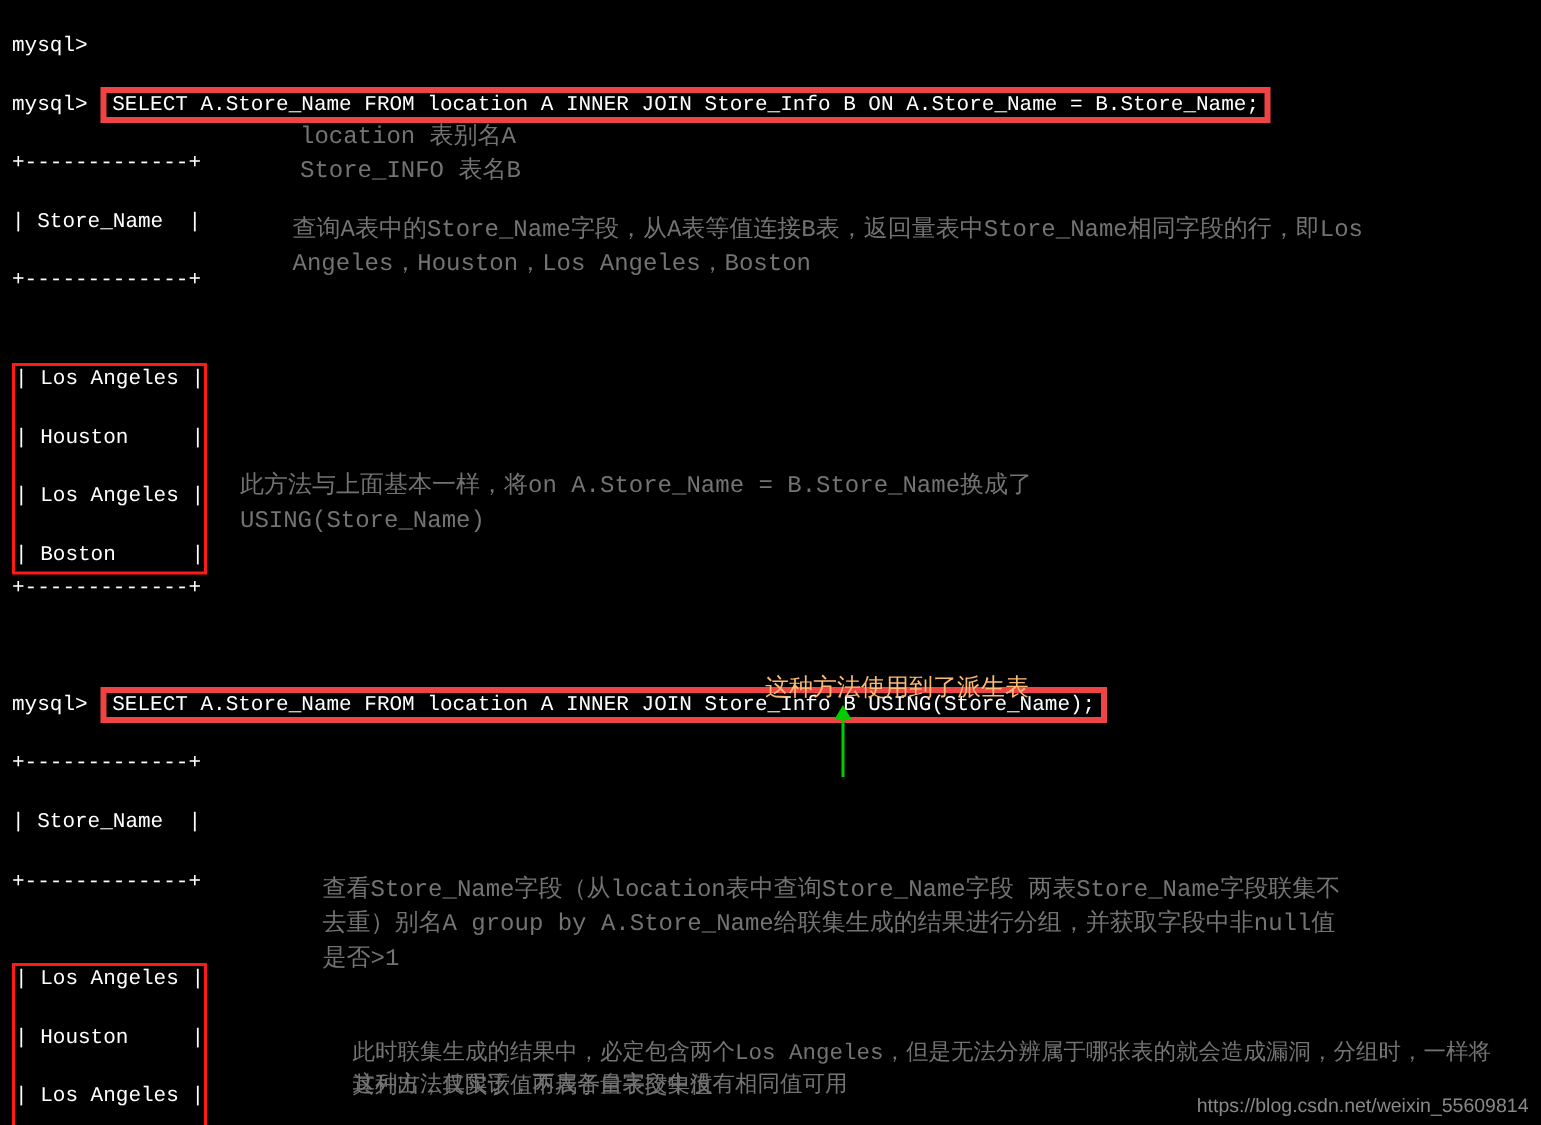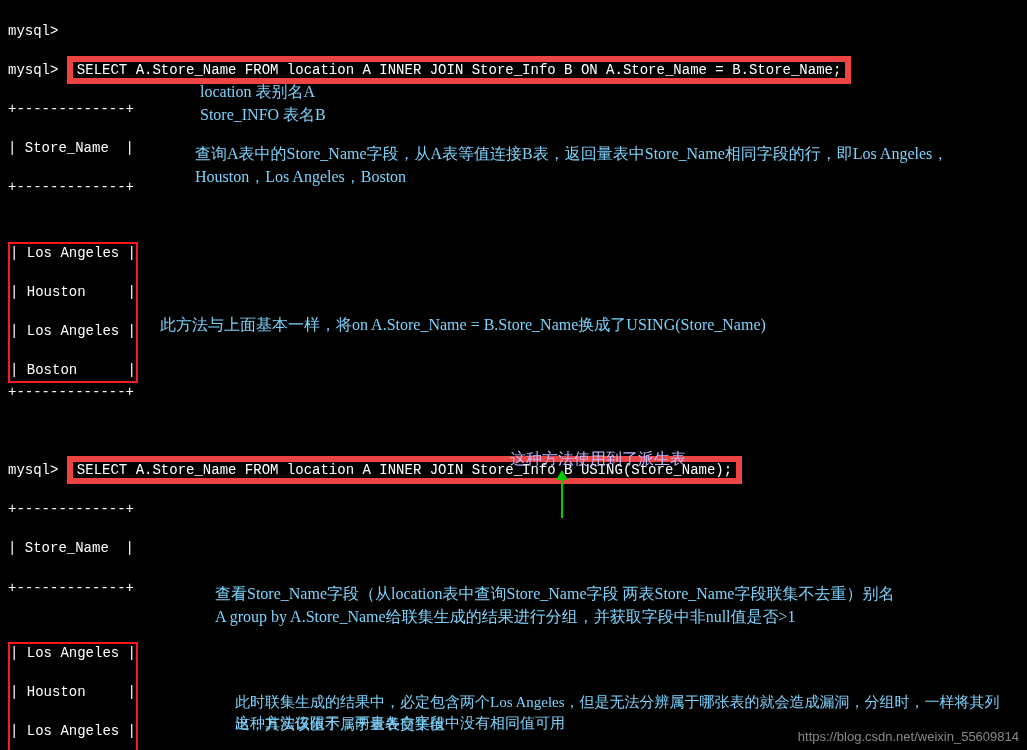--- a/index.html
+++ b/index.html
@@ -14,29 +14,29 @@
     position: relative;
     overflow: hidden;
     line-height: 1.4;
   }
   .terminal {
     padding: 2px 8px;
     white-space: pre;
   }
   .anno {
     position: absolute;
-    color: #7dd3fc;
-    font-family: Liberation Serif, serif;
+    color: #737373;
+    font-family: Liberation Mono, monospace;
     font-size: 16px;
     white-space: normal;
     line-height: 1.45;
   }
   .anno-green {
     position: absolute;
-    color: #c4b5fd;
+    color: #fdba74;
     font-family: "Microsoft YaHei", Arial, sans-serif;
     font-size: 16px;
   }
   .arrow {
     position: absolute;
     width: 2px;
     background: #00cc00;
   }
   .arrow-head {
     position: absolute;
@@ -47,21 +47,21 @@
   }
   .watermark {
     position: absolute;
     right: 8px;
     bottom: 4px;
     color: #888;
     font-family: Arial, sans-serif;
     font-size: 13px;
   }
   .line { display: block; }
-  .q1-box { border: 6px solid #ef4444; padding: 0 4px; }
+  .q1-box { border: 4px solid #ef4444; padding: 0 4px; }
   .results-box { border: 2px solid #ff1a1a; display: inline-block; padding: 0; margin-top: 24px; }
 </style>
 </head>
 <body>
 
 <div class="terminal">
 <span class="line"><span>mysql&gt;</span></span>
 <span class="line"><span>mysql&gt;</span> <span class="q1-box"><span>SELECT A.Store_Name FROM location A INNER JOIN Store_Info B ON A.Store_Name = B.Store_Name;</span></span></span>
 <span class="line">+-------------+</span>
 <span class="line">| Store_Name  |</span>

